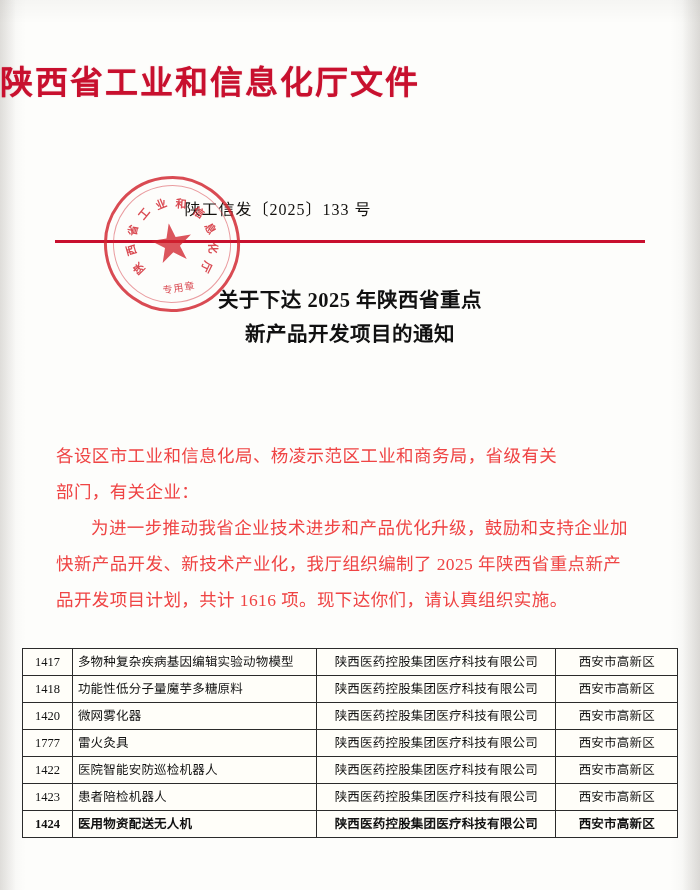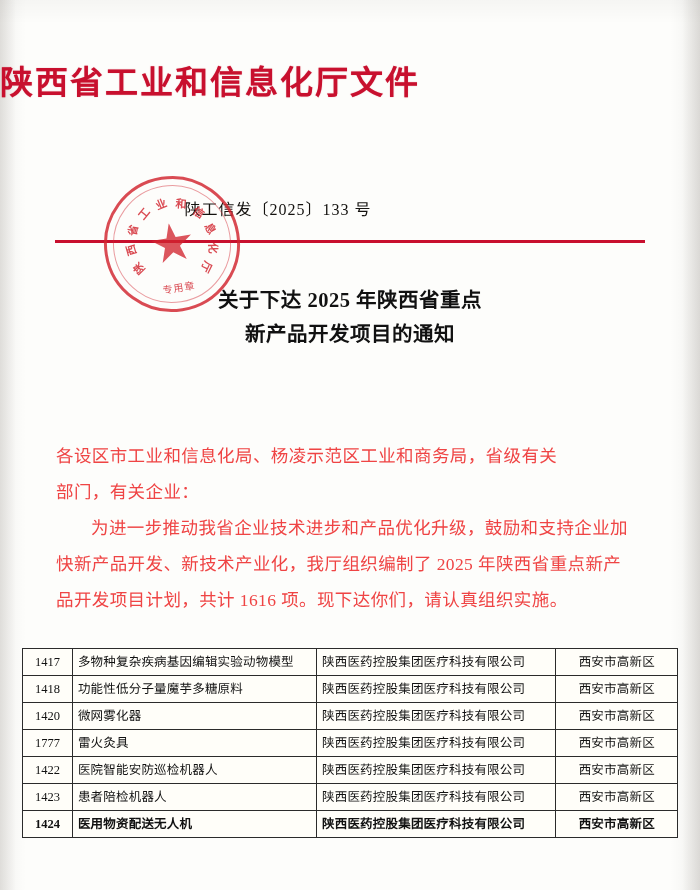--- a/index.html
+++ b/index.html
@@ -177,21 +177,21 @@
     width: 40px;
     text-align: center;
     font-size: 12.5px;
   }
   .list-table td.col-name {
     width: 250px;
     letter-spacing: 0.2px;
   }
   .list-table td.col-company {
     width: 245px;
-    text-align: left;
+    text-align: center;
     letter-spacing: 0.2px;
   }
   .list-table td.col-region {
     width: 118px;
     text-align: center;
     letter-spacing: 0.2px;
   }
   .list-table tr:last-child td {
     font-weight: bold;
   }

